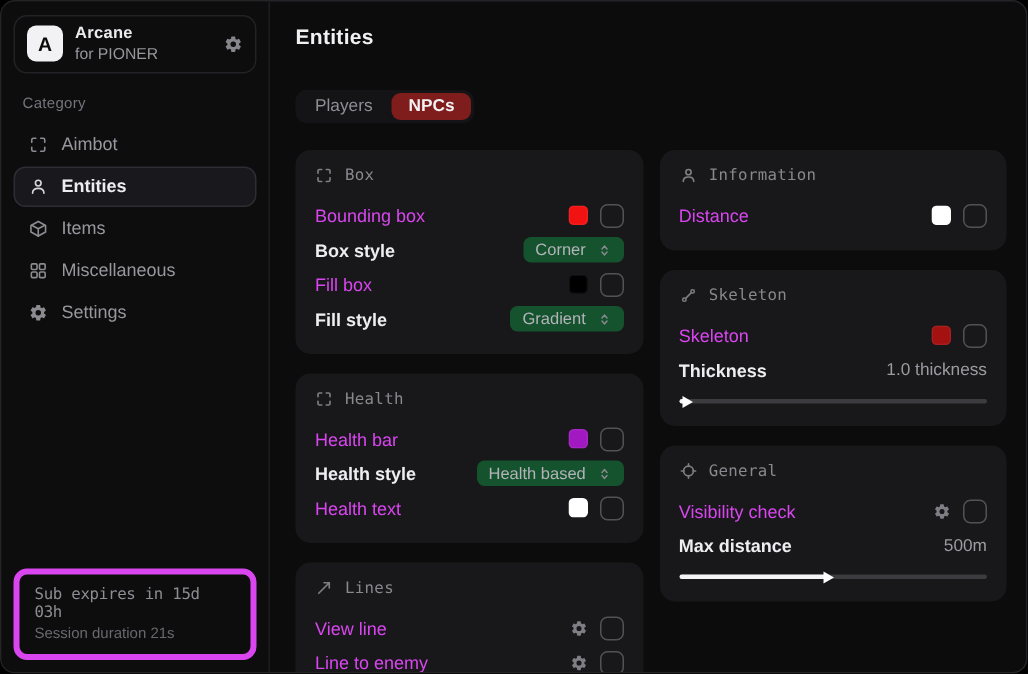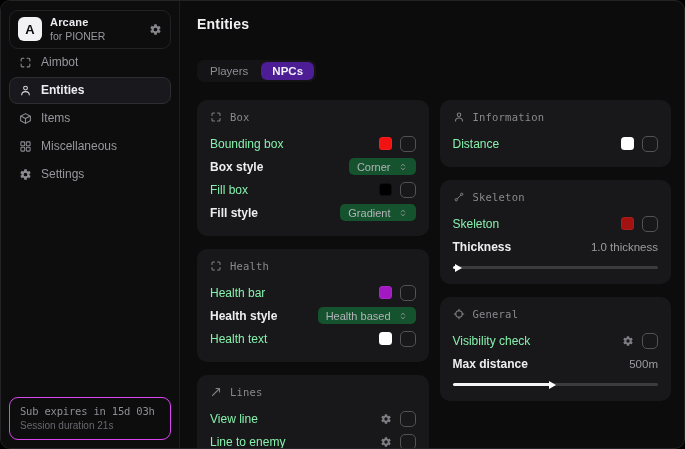--- a/index.html
+++ b/index.html
@@ -15,38 +15,38 @@
   .brand-name{font-size:11px;font-weight:700;color:#ececf0;letter-spacing:.2px;}
   .brand-sub{font-size:10.5px;color:#97979d;}
   .brand-gear{color:#85858b;display:flex;}
   .cat-label{font-size:10px;color:#737379;margin:15px 6px 8px 6px;letter-spacing:.2px;}
   .nav{display:flex;flex-direction:column;gap:1px;}
   .nav-item{display:flex;align-items:center;gap:9px;height:27px;padding:0 9px;border:1px solid transparent;border-radius:8px;color:#97979d;font-size:12px;cursor:default;}
   .nav-item .nicon{display:flex;color:#8b8b91;}
   .nav-item.sel{background:#19191d;border-color:#2d2d33;color:#ededf1;font-weight:600;}
   .nav-item.sel .nicon{color:#d6d6da;}
   .side-spacer{flex:1;}
-  .sub-box{border:1px solid #d946ef;border-radius:9px;padding:7px 10px 8px 10px;}
+  .sub-box{border:4px solid #d946ef;border-radius:9px;padding:7px 10px 8px 10px;}
   .sub-line1{font-family:"DejaVu Sans Mono",monospace;font-size:10.5px;color:#8d8d93;letter-spacing:-.2px;}
   .sub-line2{font-size:10px;color:#68686e;margin-top:3px;}
 
   
   .main{flex:1;padding:15px 13px 14px 17px;display:flex;flex-direction:column;}
   .page-title{font-size:14px;font-weight:700;color:#f1f1f4;letter-spacing:.2px;}
   .tabs{display:inline-flex;align-self:flex-start;background:#141417;border-radius:7px;padding:2px;margin-top:28px;gap:2px;}
   .tab{padding:3px 11px;border-radius:6px;font-size:11.5px;color:#8e8e95;cursor:default;}
-  .tab.active{background:#4c1d95;color:#f2f2f5;font-weight:600;}
+  .tab.active{background:#7f1d1d;color:#f2f2f5;font-weight:600;}
   .columns{display:flex;gap:11px;margin-top:18px;align-items:flex-start;}
   .col{flex:1;display:flex;flex-direction:column;gap:13px;}
 
   .card{background:#18181b;border-radius:10px;padding:11px 13px 12px 13px;}
   .card-head{display:flex;align-items:center;gap:8px;color:#88888e;font-family:"DejaVu Sans Mono",monospace;font-size:10.5px;letter-spacing:.2px;margin-bottom:9px;}
   .card-head .hicon{display:flex;color:#7e7e84;}
   .row{display:flex;align-items:center;justify-content:space-between;height:23px;}
-  .lbl{font-size:12px;color:#86efac;}
+  .lbl{font-size:12px;color:#d946ef;}
   .lbl.strong{color:#eeeef2;font-weight:700;}
   .ctrls{display:flex;align-items:center;gap:8px;}
   .swatch{width:13px;height:13px;border-radius:3.5px;border:1px solid rgba(255,255,255,0.06);}
   .checkbox{width:16px;height:16px;border-radius:5px;border:1.5px solid #515158;background:transparent;}
   .dropdown{display:inline-flex;align-items:center;gap:7px;background:#14532d;border-radius:5px;padding:2.5px 8px;font-size:11px;color:#b3b3b9;cursor:default;}
   .dropdown .dicon{display:flex;color:#8a8a90;}
   .row-gear{display:flex;color:#7e7e84;}
   .val{font-size:11.5px;color:#9b9ba1;}
 
   .slider{position:relative;height:9px;margin-top:5px;}
@@ -69,20 +69,21 @@
         <div class="brand-name">Arcane</div>
         <div class="brand-sub">for PIONER</div>
       </div>
       <span class="brand-gear">
         <svg width="13" height="13" viewBox="0 0 24 24" fill="currentColor">
             <path d="M19.14,12.94a7,7,0,0,0,.05-.94,7,7,0,0,0-.05-.94l2-1.58a.49.49,0,0,0,.12-.61L19.37,5.55a.49.49,0,0,0-.59-.22l-2.39,1a7.3,7.3,0,0,0-1.62-.94l-.36-2.54A.48.48,0,0,0,13.93,2.4H10.07a.48.48,0,0,0-.48.41L9.23,5.35a7.3,7.3,0,0,0-1.62.94l-2.39-1a.49.49,0,0,0-.59.22L2.71,8.87a.49.49,0,0,0,.12.61l2,1.58a7,7,0,0,0-.05.94,7,7,0,0,0,.05.94l-2,1.58a.49.49,0,0,0-.12.61l1.92,3.32a.49.49,0,0,0,.59.22l2.39-1a7.3,7.3,0,0,0,1.62.94l.36,2.54a.48.48,0,0,0,.48.41h3.86a.48.48,0,0,0,.48-.41l.36-2.54a7.3,7.3,0,0,0,1.62-.94l2.39,1a.49.49,0,0,0,.59-.22l1.92-3.32a.49.49,0,0,0-.12-.61ZM12,15.4A3.4,3.4,0,1,1,15.4,12,3.4,3.4,0,0,1,12,15.4Z"></path>
           </svg>
       </span>
     </div>
 
+    <div class="cat-label">Category</div>
 
     <div class="nav">
       <div class="nav-item">
         <span class="nicon">
           <svg width="13" height="13" viewBox="0 0 24 24" fill="none" stroke="currentColor" stroke-width="2" stroke-linecap="round">
               <path d="M4 9V6a2 2 0 0 1 2-2h3M15 4h3a2 2 0 0 1 2 2v3M20 15v3a2 2 0 0 1-2 2h-3M9 20H6a2 2 0 0 1-2-2v-3"></path>
             </svg>
         </span>
         <span>Aimbot</span>
       </div>

